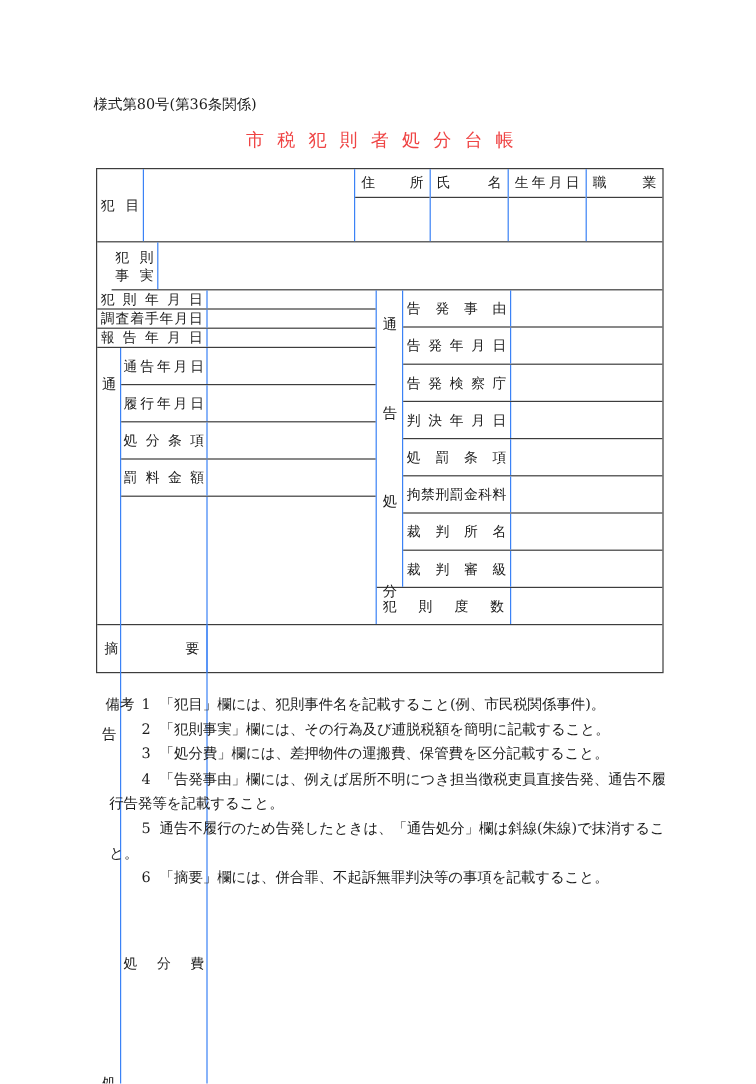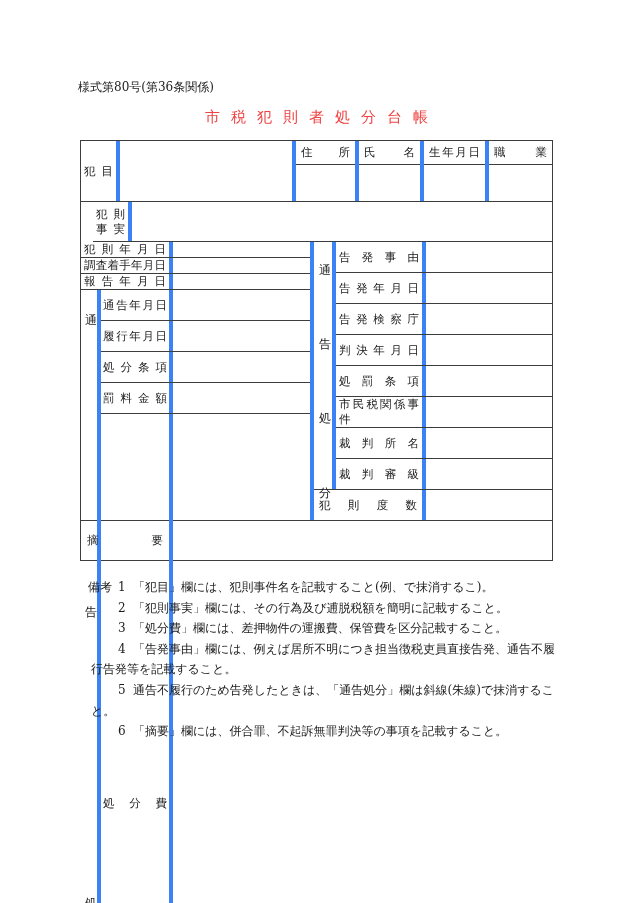--- a/index.html
+++ b/index.html
@@ -15,21 +15,21 @@
     text-align:center; font-size:15px; letter-spacing:11px; text-indent:11px;
     color:#ef4444;
   }
 
   
   .ledger {
     position:absolute; left:80px; top:140px; width:473px; height:421px;
     border:1px solid #3d3d3d; display:flex; flex-direction:column;
     font-size:11.5px;
   }
-  .br { border-right:4px solid #3b82f6; }
+  .br { border-right:1px solid #3b82f6; }
   .bb { border-bottom:1px solid #3d3d3d; }
   .sec1 { height:61px; display:flex; }
   .sec2 { height:40px; display:flex;margin-left:12px; }
   .sec3 { height:279px; display:flex; }
   .sec4 { flex:1; display:flex;gap:16px; }
   .lbl { display:flex; align-items:center; }
   .val { flex:1; }
   .jt {
     display:block; width:100%;
     text-align:justify; text-align-last:justify;
@@ -206,21 +206,21 @@
             <div class="val"></div>
           </div>
           <div class="r31 bb">
             <div class="lbl w90 br">
                 <span class="jt p3">処罰条項</span>
               </div>
             <div class="val"></div>
           </div>
           <div class="r31 bb">
             <div class="lbl w90 br">
-                <span class="jt p3">市民税関係事件</span>
+                <span class="jt p3">拘禁刑罰金科料</span>
               </div>
             <div class="val"></div>
           </div>
           <div class="r31 bb">
             <div class="lbl w90 br">
                 <span class="jt p3">裁判所名</span>
               </div>
             <div class="val"></div>
           </div>
           <div class="r31 rlast">
@@ -244,21 +244,21 @@
     <div class="lbl w92 br">
         <span class="jt p6">摘要</span>
       </div>
     <div class="val"></div>
   </div>
 </div>
 
 <div class="notes">
   <span class="notes-label">備考</span>
   <div class="notes-items">
-    <div class="note-item"><span class="note-num">1</span><span class="note-text">「犯目」欄には、犯則事件名を記載すること(例、で抹消するこ)。</span></div>
+    <div class="note-item"><span class="note-num">1</span><span class="note-text">「犯目」欄には、犯則事件名を記載すること(例、市民税関係事件)。</span></div>
     <div class="note-item"><span class="note-num">2</span><span class="note-text">「犯則事実」欄には、その行為及び逋脱税額を簡明に記載すること。</span></div>
     <div class="note-item"><span class="note-num">3</span><span class="note-text">「処分費」欄には、差押物件の運搬費、保管費を区分記載すること。</span></div>
     <div class="note-item"><span class="note-num">4</span><span class="note-text">「告発事由」欄には、例えば居所不明につき担当徴税吏員直接告発、通告不履
 行告発等を記載すること。</span></div>
     <div class="note-item"><span class="note-num">5</span><span class="note-text">通告不履行のため告発したときは、「通告処分」欄は斜線(朱線)で抹消するこ
 と。</span></div>
     <div class="note-item"><span class="note-num">6</span><span class="note-text">「摘要」欄には、併合罪、不起訴無罪判決等の事項を記載すること。</span></div>
   </div>
 </div>
 

